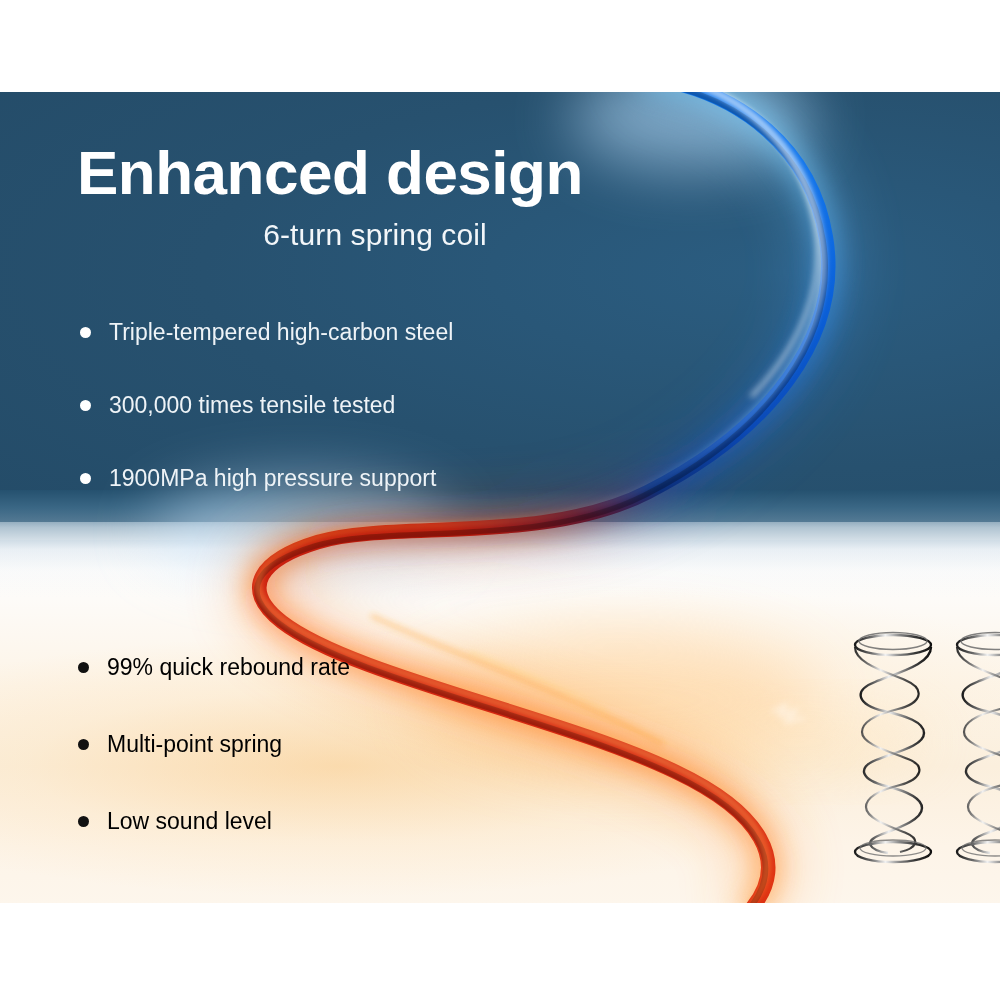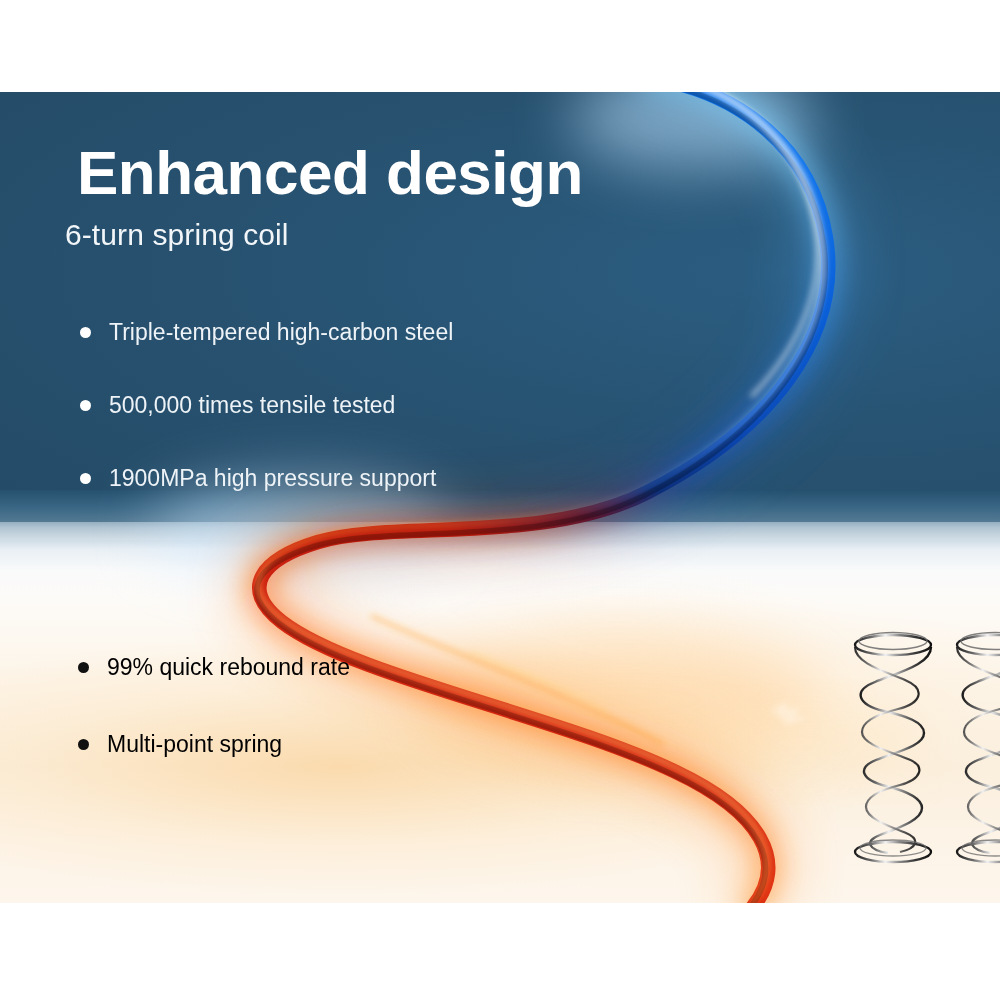--- a/index.html
+++ b/index.html
@@ -102,20 +102,21 @@
     color: #ffffff;
     letter-spacing: -0.5px;
   }
   .hero-sub {
     margin: 6px 0 0 0;
     font-size: 30px;
     line-height: 1.2;
     font-weight: normal;
     color: #f2f6f9;
     letter-spacing: 0.1px;
+    text-align: center;
   }
 
   .feature-list {
     position: absolute;
     list-style: none;
     margin: 13px;
     padding: 0;
   }
   .feature-list.upper { left: 64px; top: 305px; width: 520px; }
   .feature-list.lower { left: 62px; top: 640px; width: 470px; }
@@ -355,32 +356,36 @@
     <p class="hero-sub">6-turn spring coil</p>
   </div>
 
   <ul class="feature-list upper">
     <li class="feature-item">
       <span class="bullet-dot"></span>
       <span>Triple-tempered high-carbon steel</span>
     </li>
     <li class="feature-item">
       <span class="bullet-dot"></span>
-      <span>500,000 times tensile tested</span>
+      <span>300,000 times tensile tested</span>
     </li>
     <li class="feature-item">
       <span class="bullet-dot"></span>
       <span>1900MPa high pressure support</span>
     </li>
   </ul>
 
   <ul class="feature-list lower">
     <li class="feature-item">
       <span class="bullet-dot"></span>
       <span>99% quick rebound rate</span>
     </li>
     <li class="feature-item">
       <span class="bullet-dot"></span>
       <span>Multi-point spring</span>
     </li>
+    <li class="feature-item">
+      <span class="bullet-dot"></span>
+      <span>Low sound level</span>
+    </li>
   </ul>
 
 </div>
 
 </body></html>

